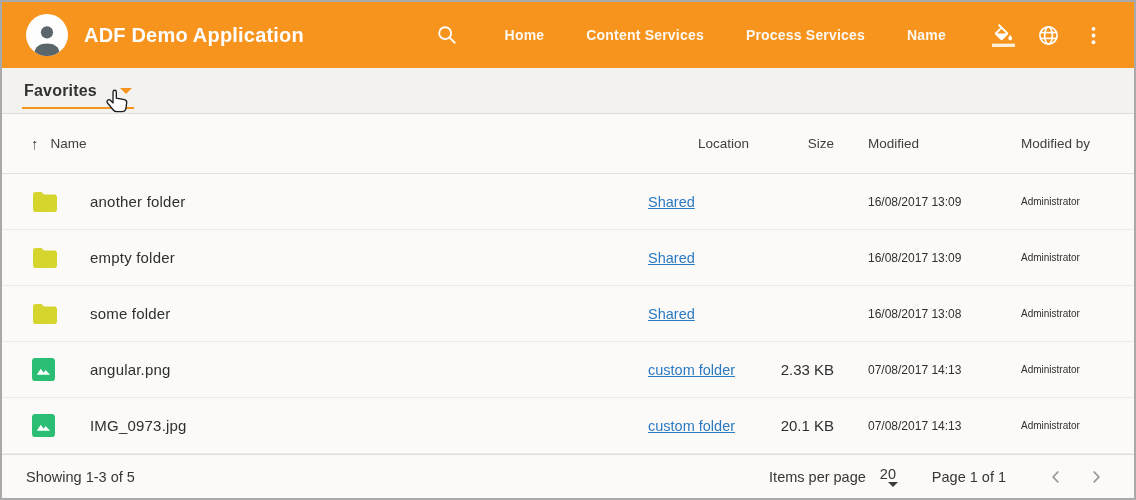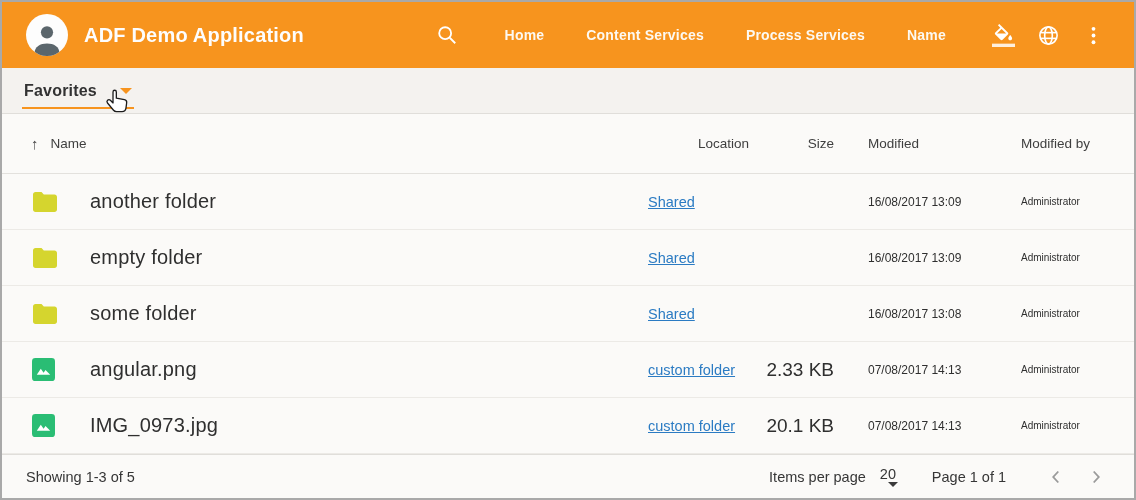--- a/index.html
+++ b/index.html
@@ -97,26 +97,26 @@
   .th-modifiedby{padding-left:7px;}
 
   .trow{
     height:56px;
     border-bottom:1px solid #eceae6;
     background:#fbfaf8;
     cursor:pointer;
   }
   .c-icon{padding-left:30px;display:flex;align-items:center;}
   .c-icon svg{display:block;}
-  .c-name{font-size:20px;color:#2f2f2f;letter-spacing:.2px;}
+  .c-name{font-size:15px;color:#2f2f2f;letter-spacing:.2px;}
   .c-loc a{
     font-size:14.5px;color:var(--link,#2b7bc3);
     text-decoration:underline;cursor:pointer;
   }
-  .c-size{font-size:19px;color:#2f2f2f;text-align:right;padding-right:2px;}
+  .c-size{font-size:15px;color:#2f2f2f;text-align:right;padding-right:2px;}
   .c-mod{font-size:12px;color:#2f2f2f;padding-left:32px;}
   .c-by{font-size:10px;color:#2f2f2f;padding-left:7px;}
 
   
   .pager{
     height:44px;
     background:#fbfaf8;
     border-top:1px solid #e0deda;
     display:flex;align-items:center;
     padding:0 18px 0 24px;

